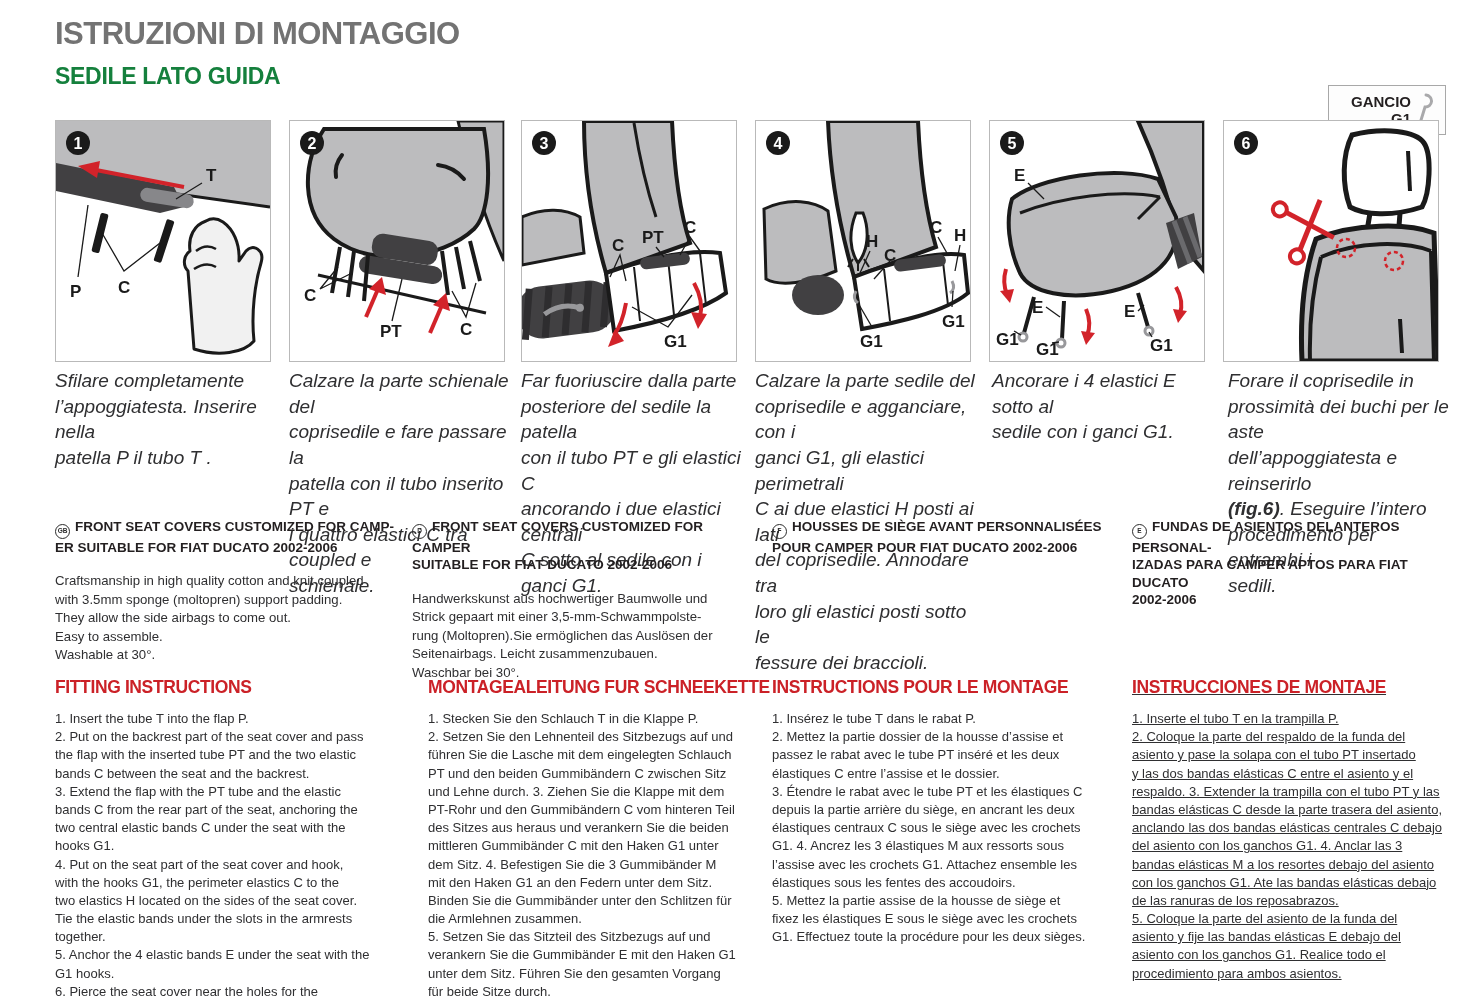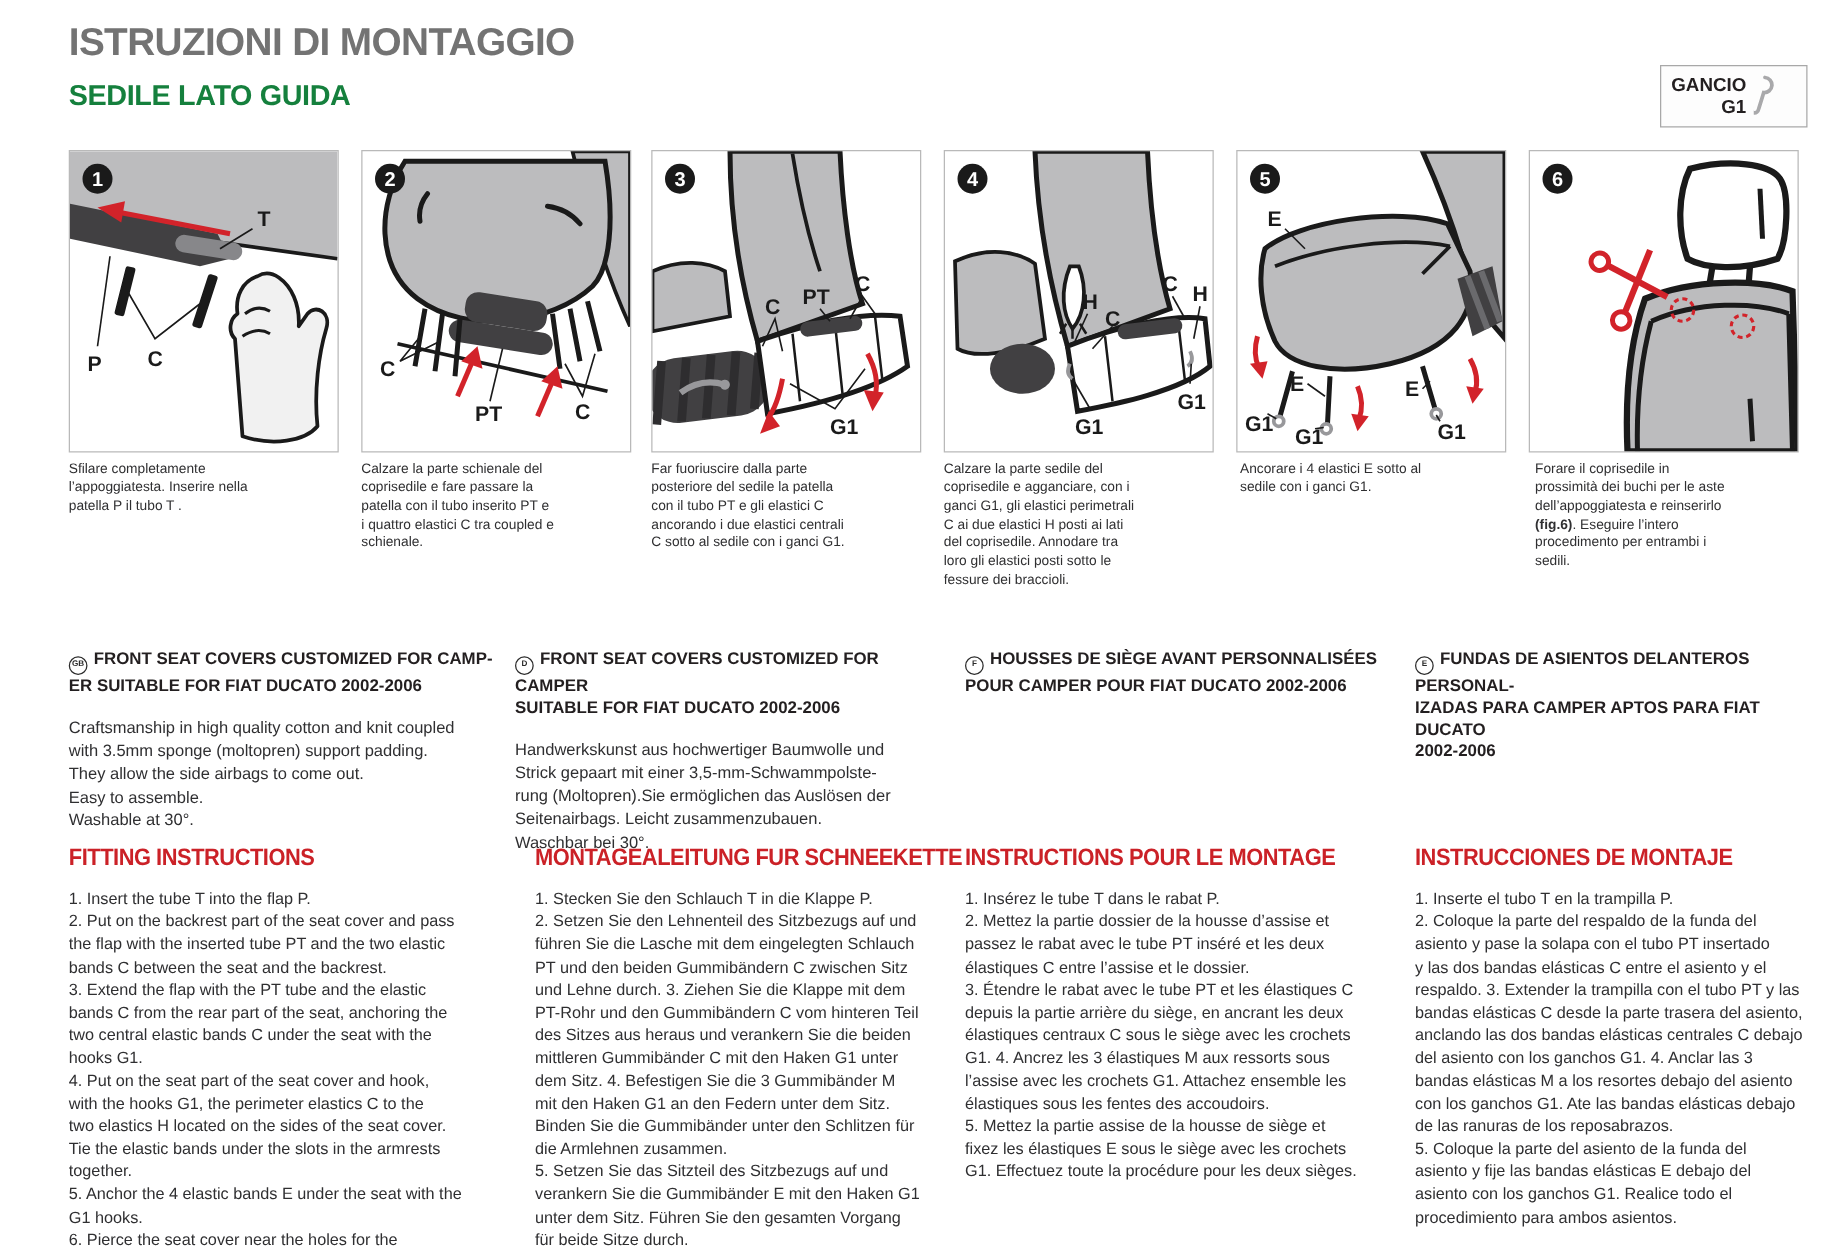--- a/index.html
+++ b/index.html
@@ -4,42 +4,42 @@
 <style>
   html,body{margin:0;padding:0;background:#ffffff;}
   .page{position:relative;width:1457px;height:1000px;background:#ffffff;overflow:hidden;
         font-family:"Liberation Sans", sans-serif;color:#2f2f31;}
   .abs{position:absolute;}
 
   .title{font-size:31px;font-weight:bold;color:#737373;letter-spacing:-0.5px;white-space:nowrap;}
   .subtitle{font-size:23px;font-weight:bold;color:#15803d;letter-spacing:-0.3px;white-space:nowrap;}
 
   .gancio-box{border:1px solid #a8a8a8;background:#fdfdfd;display:flex;align-items:center;
-              gap:6px;padding:4px 8px;width:100px;height:40px;}
+              justify-content:flex-end;gap:6px;padding:4px 8px;width:100px;height:40px;margin-top:33px;}
   .gancio-text{text-align:right;font-weight:bold;color:#231f20;font-size:15px;line-height:1.15;}
 
   .panel{border:1px solid #b9b9b9;background:#ffffff;width:214px;height:240px;}
   .panel svg{display:block;width:214px;height:240px;}
   svg text.lbl{font-family:"Liberation Sans",sans-serif;font-weight:bold;font-size:17px;fill:#1a1a1a;}
   svg text.badge-num{font-family:"Liberation Sans",sans-serif;font-weight:bold;font-size:16px;fill:#ffffff;}
   svg .leader{stroke:#1a1a1a;stroke-width:1.3;fill:none;}
 
-  .caption{width:226px;font-size:11px;line-height:1.35;color:#2f2f31;white-space:pre-line;}
+  .caption{width:226px;font-size:19px;line-height:1.35;color:#2f2f31;white-space:pre-line;font-style:italic;}
   .caption .b{font-weight:bold;}
 
   .prod{width:350px;}
   .prod.narrow{width:325px;}
   .prod-title{font-size:13.5px;font-weight:bold;color:#231f20;line-height:1.3;white-space:pre-line;}
   .lang-icon{display:inline-flex;align-items:center;justify-content:center;width:13px;height:13px;
              border:1.4px solid #2b2b2b;border-radius:50%;font-size:6.5px;font-weight:bold;color:#2b2b2b;
              vertical-align:-2px;margin-right:5px;letter-spacing:0;}
   .prod-body{margin-top:16px;font-size:13.2px;line-height:1.4;white-space:pre-line;}
 
   .instr{width:352px;}
-  .instr.narrow{width:325px;}
+  .instr.narrow{width:325px;text-decoration:underline;}
   .instr-title{font-size:19px;font-weight:bold;color:#cb2127;letter-spacing:-0.4px;
                transform:scaleX(0.92);transform-origin:left;white-space:nowrap;}
   .instr-body{margin-top:12px;font-size:13px;line-height:1.4;white-space:pre-line;}
 </style>
 </head>
 <body>
 
 <div class="page">
 
   <div class="abs title" style="left:55px;top:16px">ISTRUZIONI DI MONTAGGIO</div>

